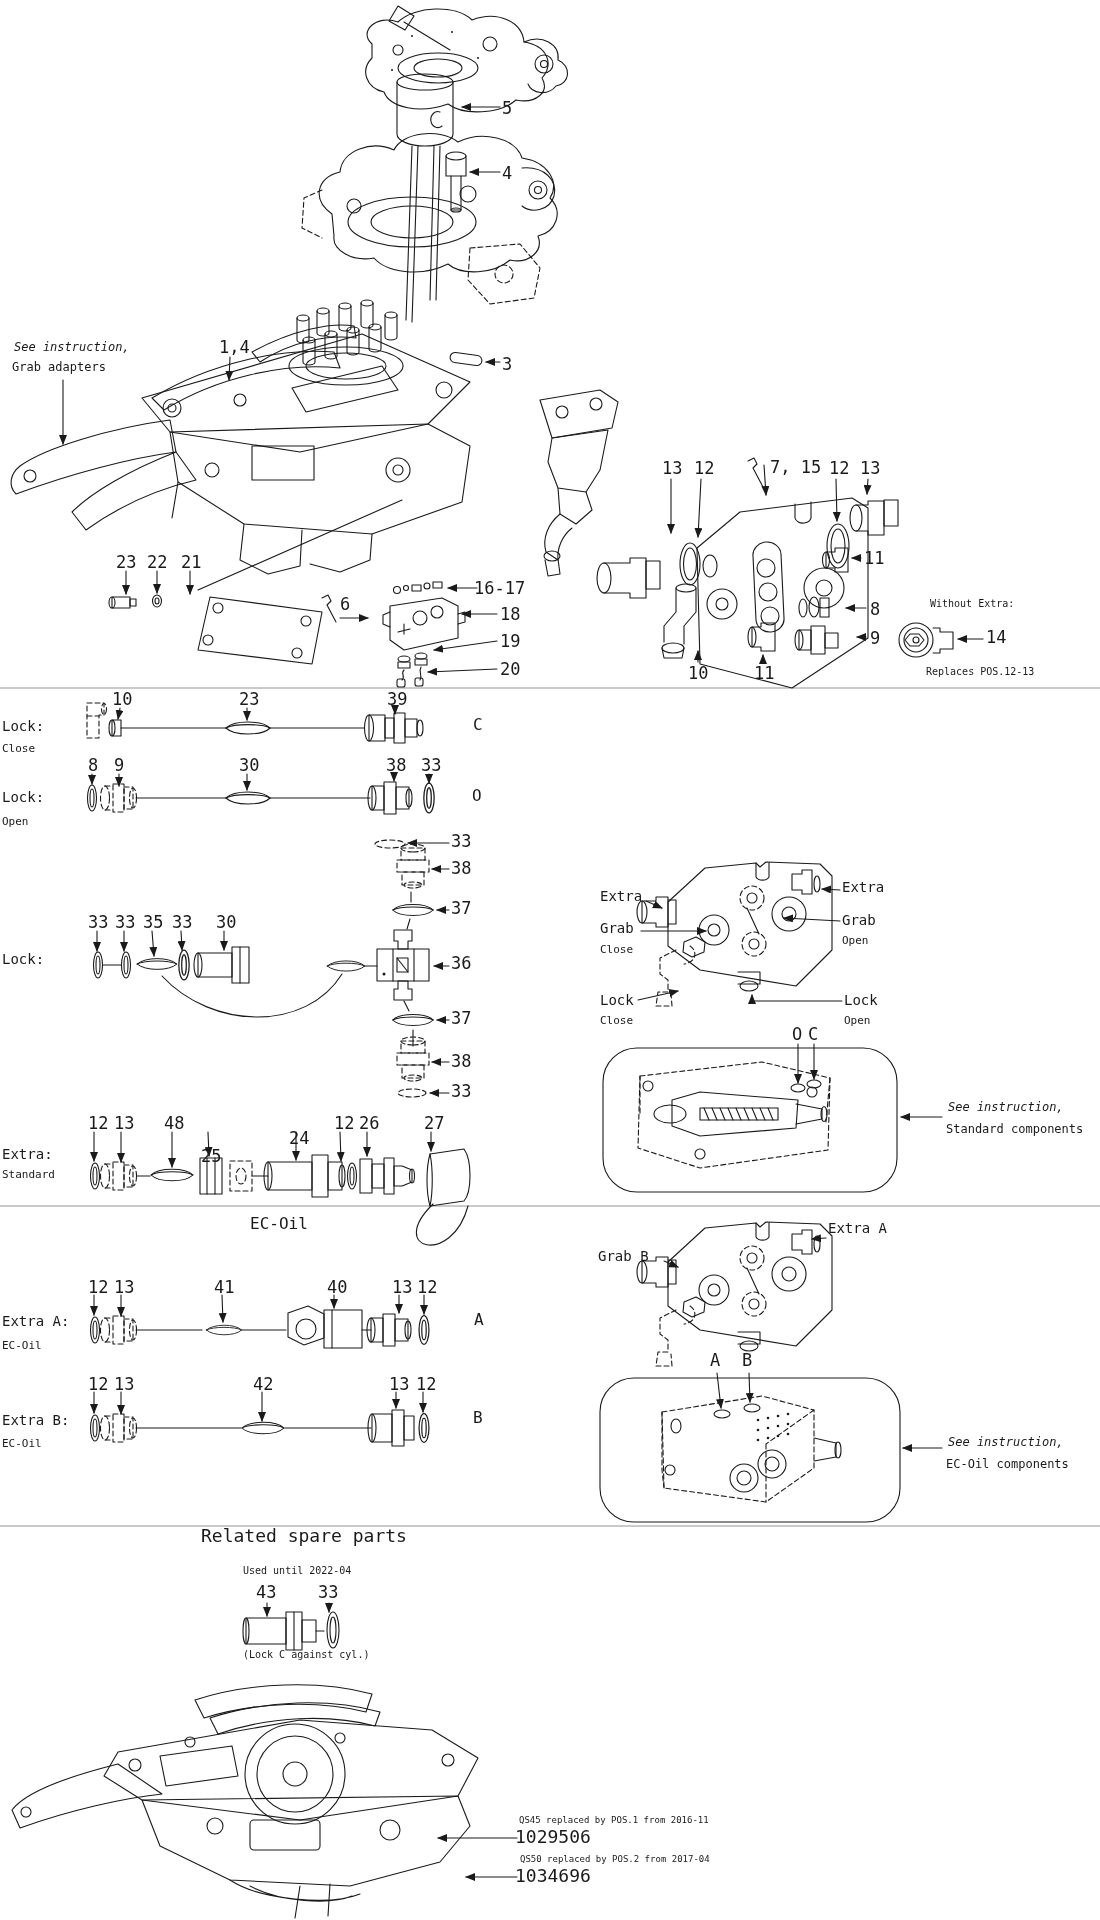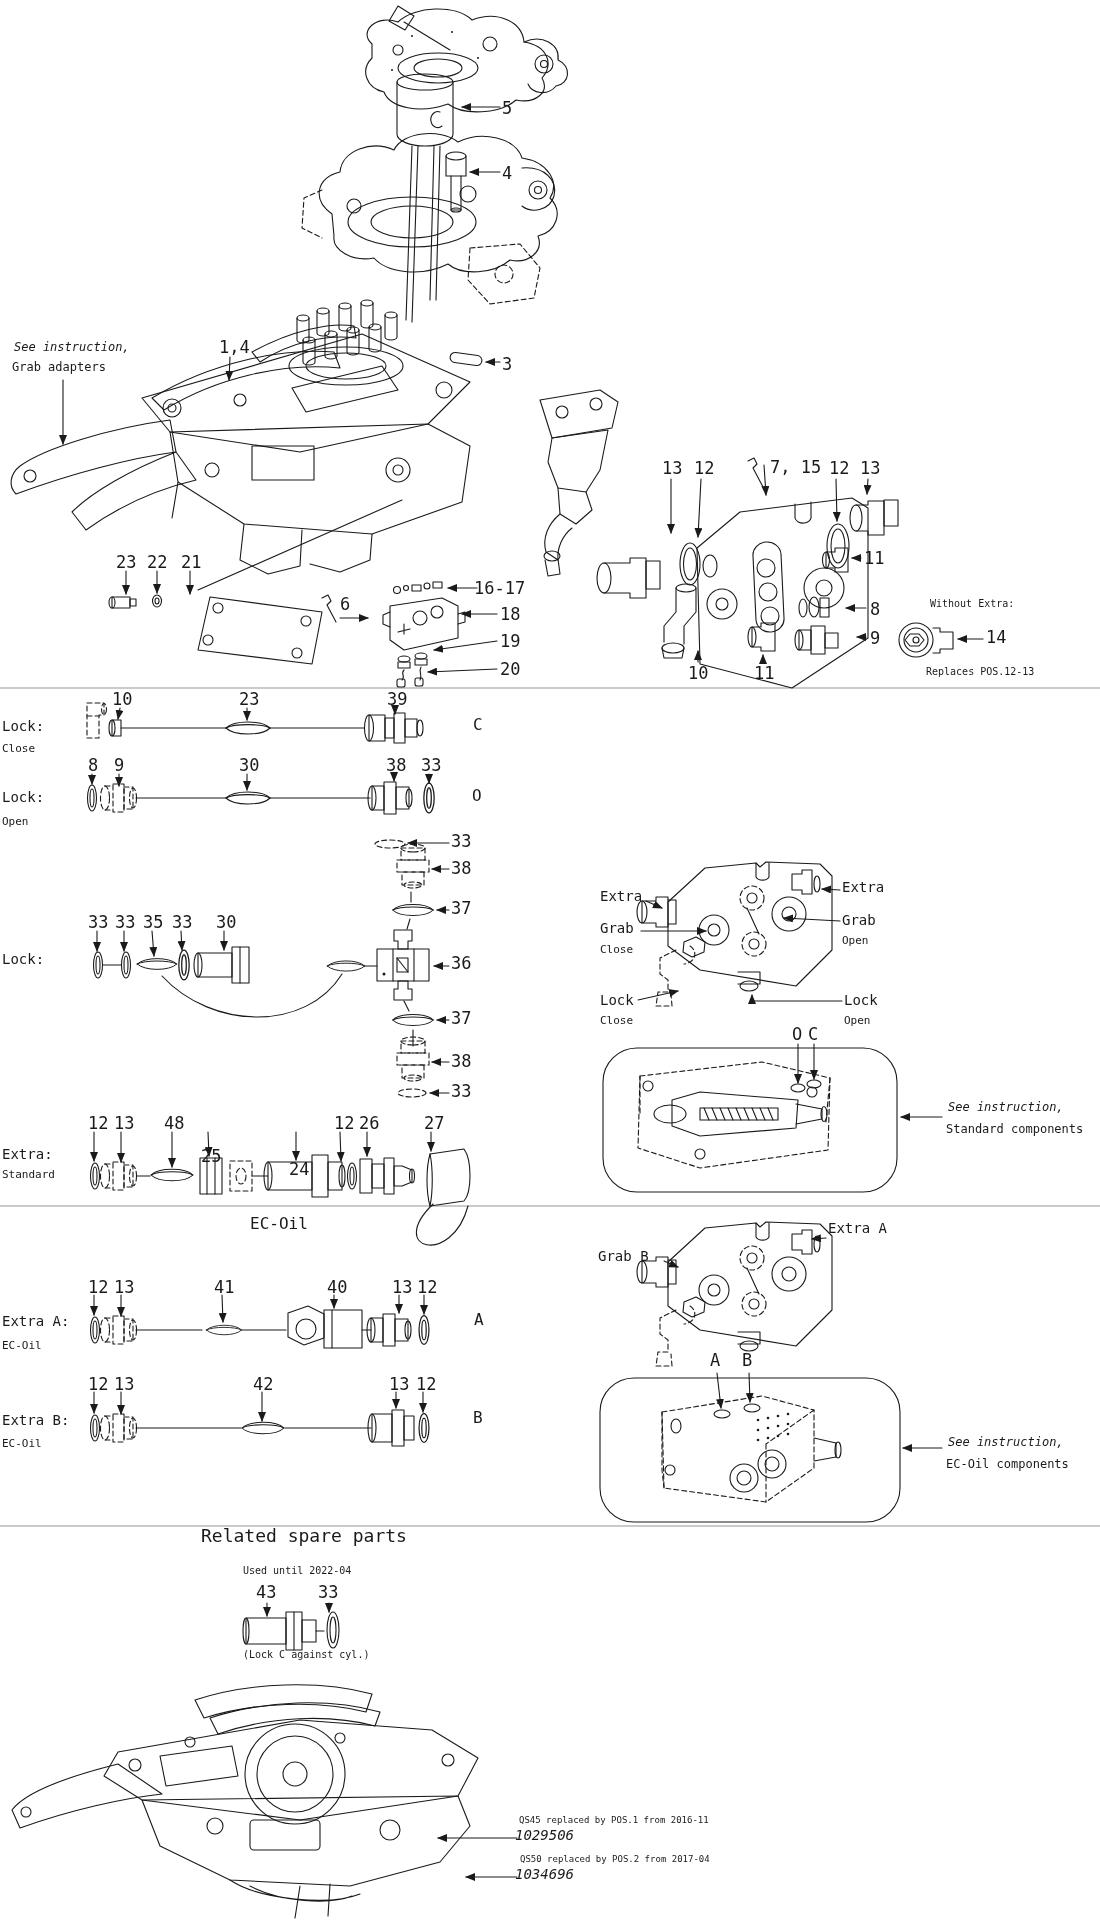--- a/index.html
+++ b/index.html
@@ -10,21 +10,21 @@
   .dot{fill:#1a1a1a;stroke:none;}
   .div{stroke:#b9b9b9;stroke-width:1.6;}
   .t{position:absolute;font-family:"DejaVu Sans Mono","Liberation Mono",monospace;color:#1a1a1a;line-height:1;white-space:pre;z-index:2;}
   .num{font-size:17px;}
   .lbl{font-size:14px;}
   .sub{font-size:11px;}
   .port{font-size:16px;}
   .s12{font-size:12px;}
   .s10{font-size:10px;}
   .tiny{font-size:9px;}
-  .big{font-size:14px;font-style:italic;}
+  .big{font-size:18px;}
   .h1{font-size:18px;}
   .h2{font-size:16px;}
   .it{font-style:italic;}
 </style>
 </head>
 <body>
 
 <div id="page">
 
 <svg id="art" width="1100" height="1920" viewBox="0 0 1100 1920">
@@ -585,21 +585,21 @@
 <span class="t num" style="left:143px;top:914px">35</span>
 <span class="t num" style="left:172px;top:914px">33</span>
 <span class="t num" style="left:216px;top:914px">30</span>
 
 <span class="t lbl" style="left:2px;top:1147px">Extra:</span>
 <span class="t sub" style="left:2px;top:1169px">Standard</span>
 <span class="t num" style="left:88px;top:1115px">12</span>
 <span class="t num" style="left:114px;top:1115px">13</span>
 <span class="t num" style="left:164px;top:1115px">48</span>
 <span class="t num" style="left:201px;top:1148px">25</span>
-<span class="t num" style="left:289px;top:1161px">24</span>
+<span class="t num" style="left:289px;top:1130px">24</span>
 <span class="t num" style="left:334px;top:1115px">12</span>
 <span class="t num" style="left:359px;top:1115px">26</span>
 <span class="t num" style="left:424px;top:1115px">27</span>
 
 <span class="t lbl" style="left:600px;top:889px">Extra</span>
 <span class="t lbl" style="left:842px;top:880px">Extra</span>
 <span class="t lbl" style="left:600px;top:921px">Grab</span>
 <span class="t sub" style="left:600px;top:944px">Close</span>
 <span class="t lbl" style="left:842px;top:913px">Grab</span>
 <span class="t sub" style="left:842px;top:935px">Open</span>

